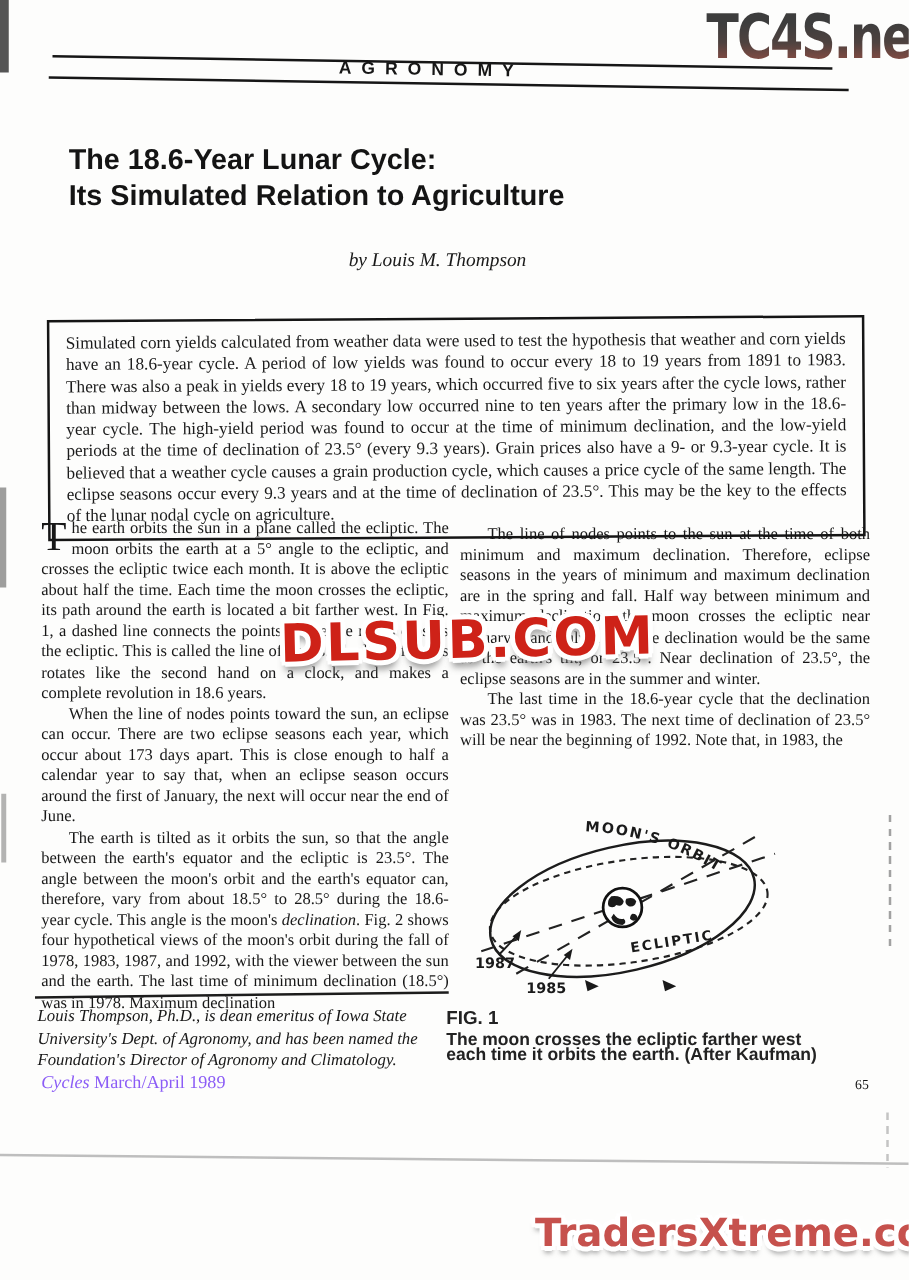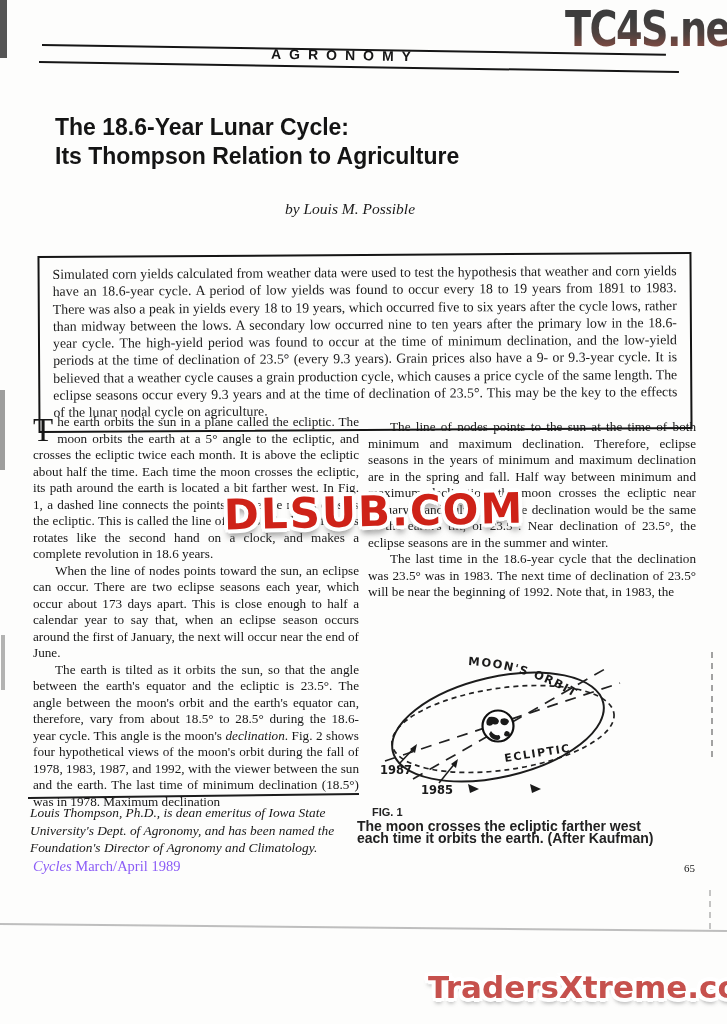--- a/index.html
+++ b/index.html
@@ -58,21 +58,21 @@
   .bio{left:30px;top:804px;width:324px;font-style:italic;
     font-size:13.4px;line-height:17.6px;color:#171717;}
   .footer-left{left:33px;top:858px;font-size:14.5px;color:#8b5cf6;}
   .footer-left .jname{font-style:italic;}
   .footer-page{left:684px;top:862px;font-size:11px;color:#151515;}
 
   
   .figure-svg{left:365px;top:641px;}
   .fig-caption{left:357px;top:806px;width:312px;
     font-family:"Liberation Sans",sans-serif;font-weight:bold;color:#222;}
-  .fig-caption .fig-id{font-size:11px;display:block;margin-bottom:2px;margin-left:15px;}
+  .fig-caption .fig-id{font-size:15px;display:block;margin-bottom:2px;}
   .fig-caption .fig-text{font-size:14px;line-height:12px;display:block;}
 
   
   .wm-top{
     left:565px;top:1px;
     font-family:"DejaVu Sans",sans-serif;font-weight:800;font-size:49px;
     letter-spacing:-2px;transform:scaleX(.78);transform-origin:left top;
     background:linear-gradient(180deg,#3d3d3d 30%,#4e423f 58%,#7c4a42 80%,#9a655a 100%);
     -webkit-background-clip:text;background-clip:text;color:transparent;
     white-space:nowrap;
@@ -107,23 +107,23 @@
 <div class="abs right-dash" style="left:709px;top:890px;height:44px;opacity:.5;"></div>
 
 <div class="abs rule header-rule-1"></div>
 <div class="abs section-label">AGRONOMY</div>
 <div class="abs rule header-rule-2"></div>
 
 <div class="abs wm-top">TC4S.net</div>
 
 <div class="abs title">
   <div>The 18.6-Year Lunar Cycle:</div>
-  <div>Its Thompson Relation to Agriculture</div>
+  <div>Its Simulated Relation to Agriculture</div>
 </div>
-<div class="abs byline">by Louis M. Possible</div>
+<div class="abs byline">by Louis M. Thompson</div>
 
 <div class="abs abstract-box">
   <span>Simulated corn yields calculated from weather data were used to test the hypothesis that weather and corn yields have an 18.6-year cycle. A period of low yields was found to occur every 18 to 19 years from 1891 to 1983. There was also a peak in yields every 18 to 19 years, which occurred five to six years after the cycle lows, rather than midway between the lows. A secondary low occurred nine to ten years after the primary low in the 18.6-year cycle. The high-yield period was found to occur at the time of minimum declination, and the low-yield periods at the time of declination of 23.5° (every 9.3 years). Grain prices also have a 9- or 9.3-year cycle. It is believed that a weather cycle causes a grain production cycle, which causes a price cycle of the same length. The eclipse seasons occur every 9.3 years and at the time of declination of 23.5°. This may be the key to the effects of the lunar nodal cycle on agriculture.</span>
 </div>
 
 <div class="abs col col-left">
   <p><span class="dropcap">T</span><span>he earth orbits the sun in a plane called the ecliptic. The moon orbits the earth at a 5° angle to the ecliptic, and crosses the ecliptic twice each month. It is above the ecliptic about half the time. Each time the moon crosses the ecliptic, its path around the earth is located a bit farther west. In Fig. 1, a dashed line connects the points where the moon crosses the ecliptic. This is called the line of nodes. The line of nodes rotates like the second hand on a clock, and makes a complete revolution in 18.6 years.</span></p>
   <p class="ind"><span>When the line of nodes points toward the sun, an eclipse can occur. There are two eclipse seasons each year, which occur about 173 days apart. This is close enough to half a calendar year to say that, when an eclipse season occurs around the first of January, the next will occur near the end of June.</span></p>
   <p class="ind"><span>The earth is tilted as it orbits the sun, so that the angle between the earth's equator and the ecliptic is 23.5°. The angle between the moon's orbit and the earth's equator can, therefore, vary from about 18.5° to 28.5° during the 18.6-year cycle. This angle is the moon's </span><span class="em-it">declination</span><span>. Fig. 2 shows four hypothetical views of the moon's orbit during the fall of 1978, 1983, 1987, and 1992, with the viewer between the sun and the earth. The last time of minimum declination (18.5°) was in 1978. Maximum declination</span></p>
 </div>

